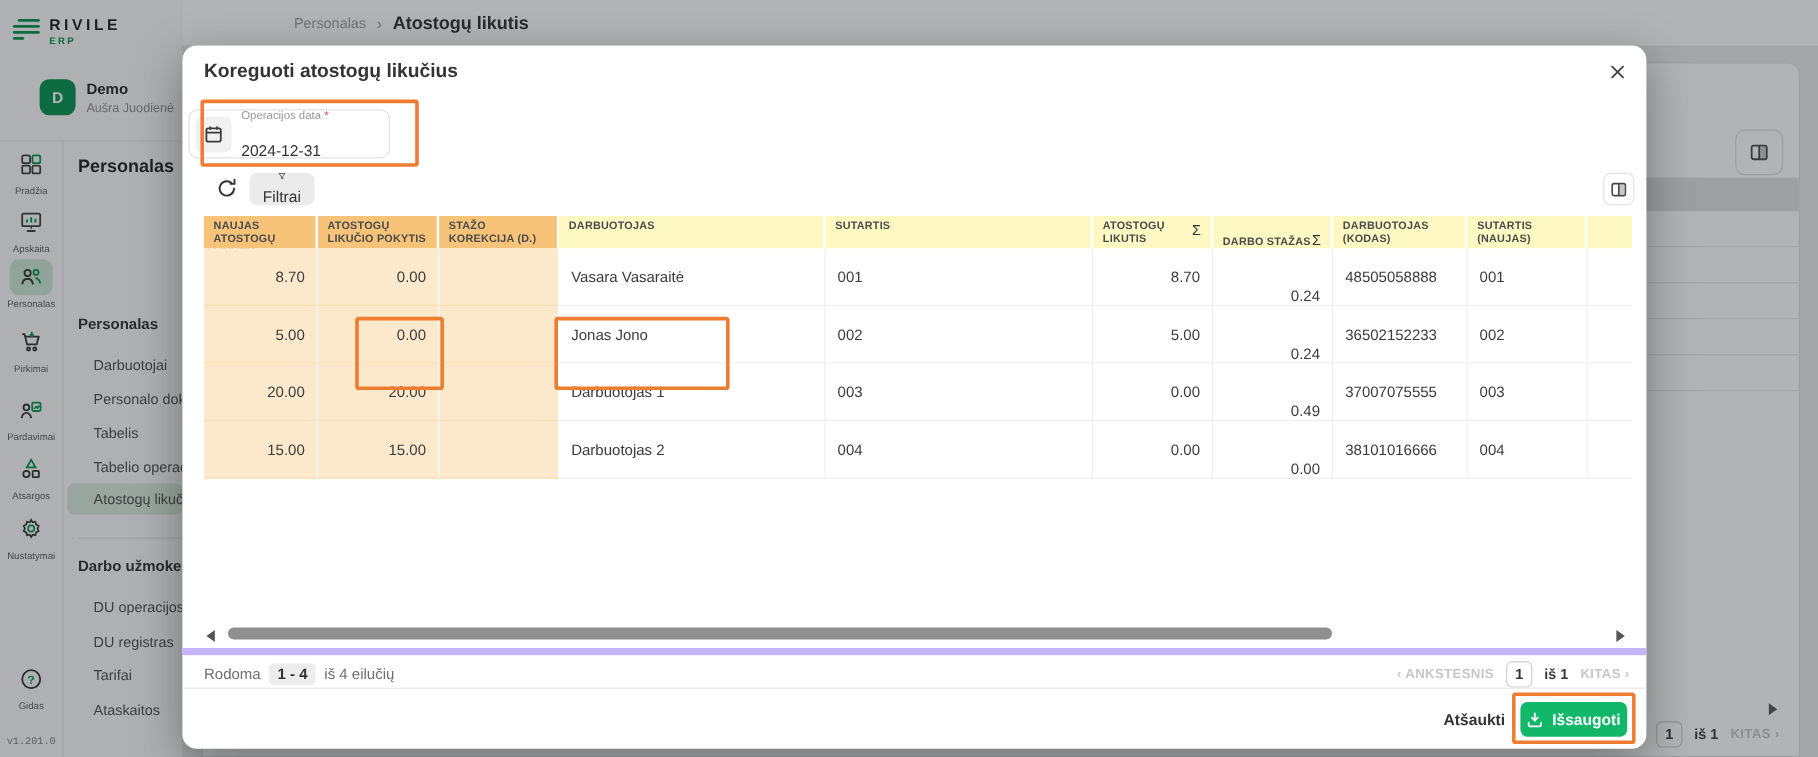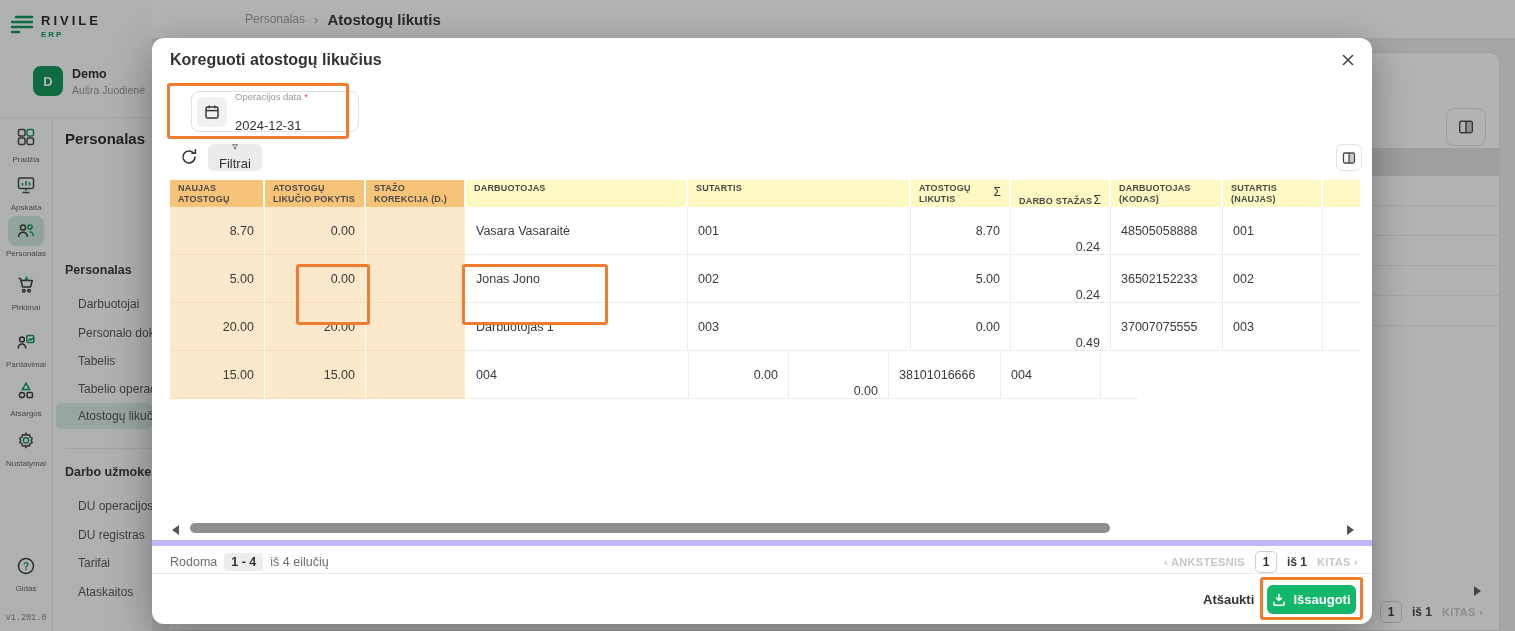--- a/index.html
+++ b/index.html
@@ -55,21 +55,21 @@
   .pg-of { font-size:12px; font-weight:700; color:#3a3a3a; }
 
   
   .overlay { position:absolute; inset:0; background:rgba(33,37,41,.35); z-index:40; }
 
   
   .modal { position:absolute; left:152px; top:38px; width:1220px; height:586px; background:#fff; border-radius:12px; box-shadow:0 12px 40px rgba(0,0,0,.35); z-index:50; }
   .m-title { position:absolute; left:18px; top:13px; font-size:16px; font-weight:700; color:#333; }
   .m-close { position:absolute; right:16px; top:14px; width:16px; height:16px; cursor:pointer; }
 
-  .datefield { position:absolute; left:39px; top:53px; width:168px; height:41px; background:#fff; border:1px solid #e2e2e2; border-radius:8px; display:flex; align-items:center; padding:4px 8px 4px 5px; cursor:pointer; }
+  .datefield { position:absolute; left:5px; top:53px; width:168px; height:41px; background:#fff; border:1px solid #e2e2e2; border-radius:8px; display:flex; align-items:center; padding:4px 8px 4px 5px; cursor:pointer; }
   .df-iconbox { width:30px; height:30px; background:#f1f1f1; border-radius:6px; display:flex; align-items:center; justify-content:center; margin-right:8px; flex:0 0 auto; }
   .df-label { font-size:9.5px; color:#9a9a9a; white-space:nowrap; }
   .df-req { color:#e5484d; font-size:9.5px; }
   .df-value { font-size:13px; color:#333; margin-top:16px; }
 
   .m-refresh { position:absolute; left:28px; top:110px; width:18px; height:18px; cursor:pointer; }
   .m-filter { position:absolute; left:56px; top:106px; height:27px; padding:0 11px; background:#ebebeb; border-radius:6px; display:flex; align-items:center; gap:6px; font-size:13px; color:#333; cursor:pointer;flex-direction:column; }
   .m-colbtn { position:absolute; left:1184px; top:106px; width:26px; height:27px; background:#fff; border:1px solid #e3e3e3; border-radius:6px; display:flex; align-items:center; justify-content:center; cursor:pointer; }
 
   
@@ -381,20 +381,21 @@
         <div class="td num c7">0.49</div>
         <div class="td c8">37007075555</div>
         <div class="td c9">003</div>
         <div class="td c10"></div>
       </div>
 
       <div class="tr">
         <div class="td peach num c1">15.00</div>
         <div class="td peach num c2">15.00</div>
         <div class="td peach c3"></div>
+        <div class="td c4">Darbuotojas 2</div>
         <div class="td c5">004</div>
         <div class="td num c6">0.00</div>
         <div class="td num c7">0.00</div>
         <div class="td c8">38101016666</div>
         <div class="td c9">004</div>
         <div class="td c10"></div>
       </div>
     </div>
 
     <div class="m-scroll-left"></div>

